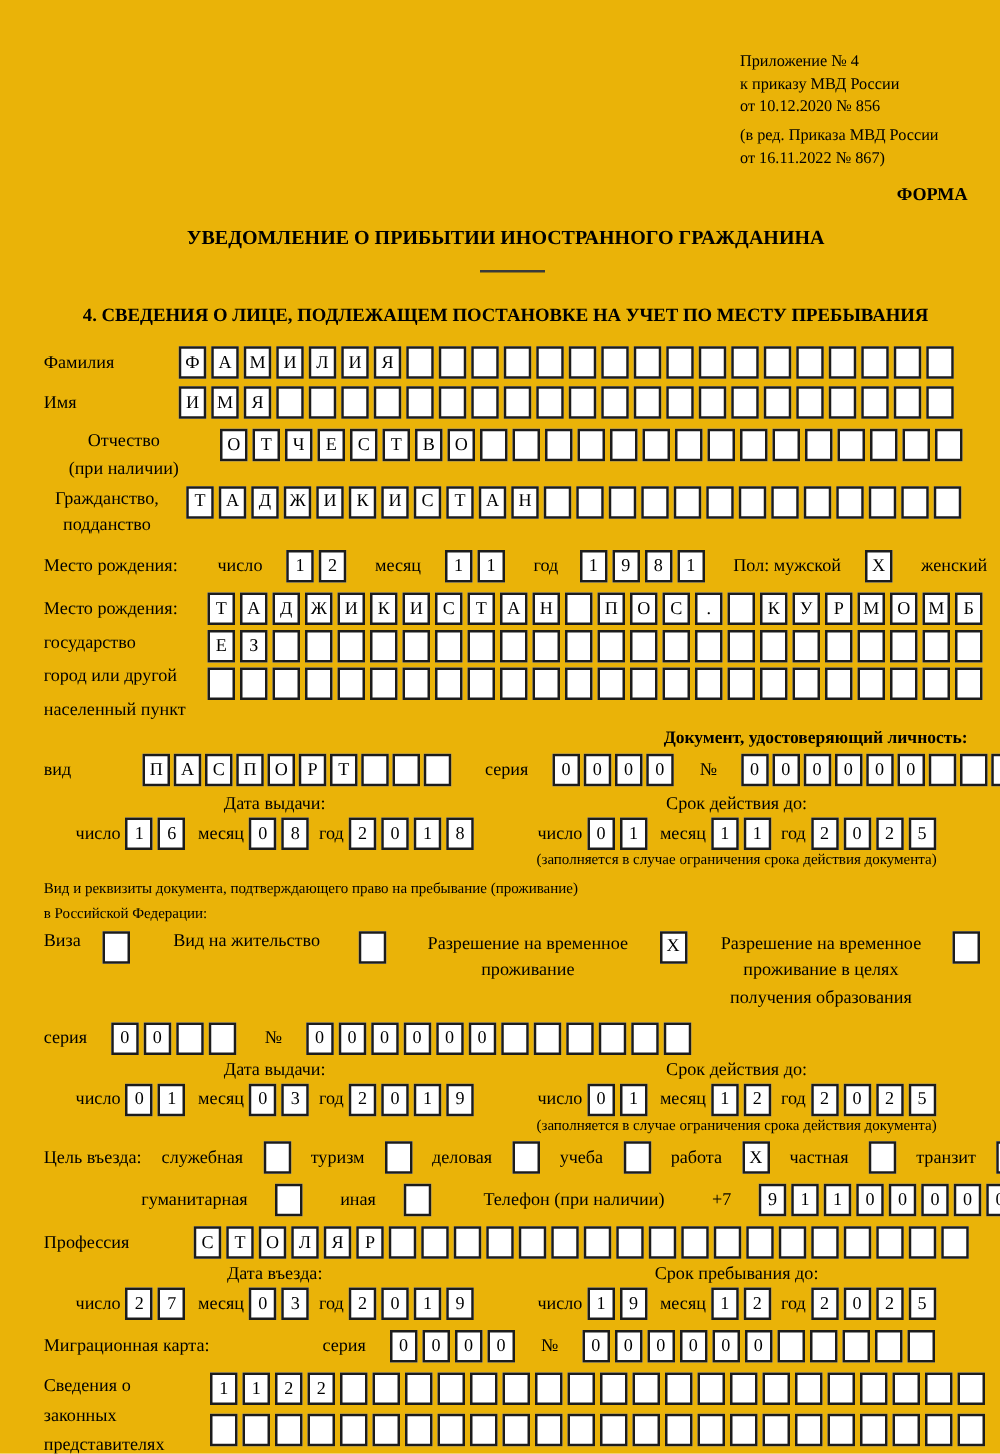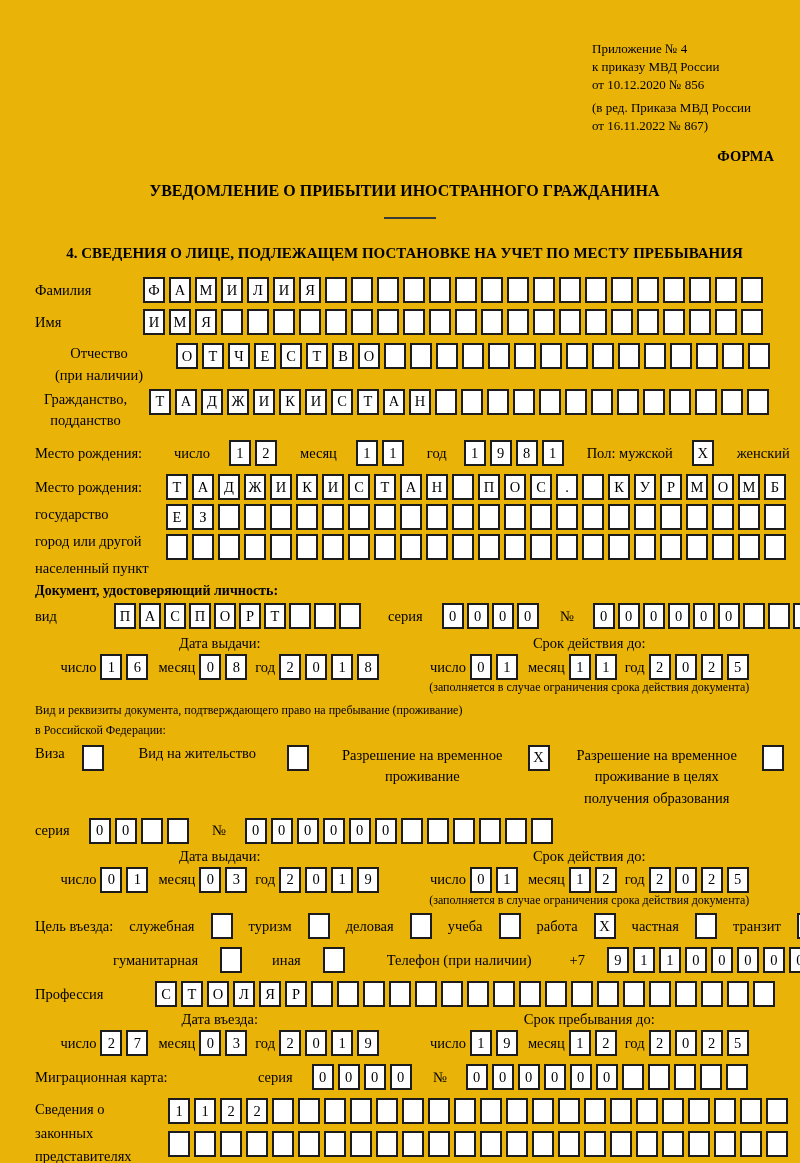--- a/index.html
+++ b/index.html
@@ -23,21 +23,21 @@
   .cell {
     flex:none; width:22px; height:26px; border:2px solid #1c1c1c; background:#fff;
     display:flex; align-items:center; justify-content:center; font-size:14.5px;
   }
   .w95 { width:95px; } .w100 { width:101px; } .w128 { width:128px; } .w118 { width:118px; }
   .mb6 { margin-bottom:6px; } .mb8 { margin-bottom:8px; } .mb4 { margin-bottom:4px; } .mb2 { margin-bottom:2px; }
   .ml8 { margin-left:8px; } .ml10 { margin-left:10px; } .mr4 { margin-right:4px; } .mr6 { margin-right:6px; }
   .two-line { line-height:1.5;text-align:center; }
   .stack { display:flex; flex-direction:column; }
   .stack .cells { margin-bottom:4px; }
-  .doc-h { text-align:left; font-weight:bold; font-size:14px; margin:2px 0 4px 0; }
+  .doc-h { text-align:right; font-weight:bold; font-size:14px; margin:2px 0 4px 0; }
   .dates { display:flex; margin-bottom:5px; }
   .date-col { width:50%; display:flex; flex-direction:column; align-items:center; }
   .date-h { font-size:14.5px; margin-bottom:2px; }
   .date-f { display:flex; align-items:center; }
   .note { font-size:12px; line-height:1.3; }
   .intro { font-size:12px; line-height:1.65; margin-bottom:4px; }
   .optc { font-size:14.5px; text-align:center; line-height:1.5; flex:none; }
   .rep-lbl { width:120px; font-size:14.5px; line-height:1.6; flex:none; }
   .rep-cells .cells { margin-bottom:7px; }
   .permits { margin-bottom:8px; }

